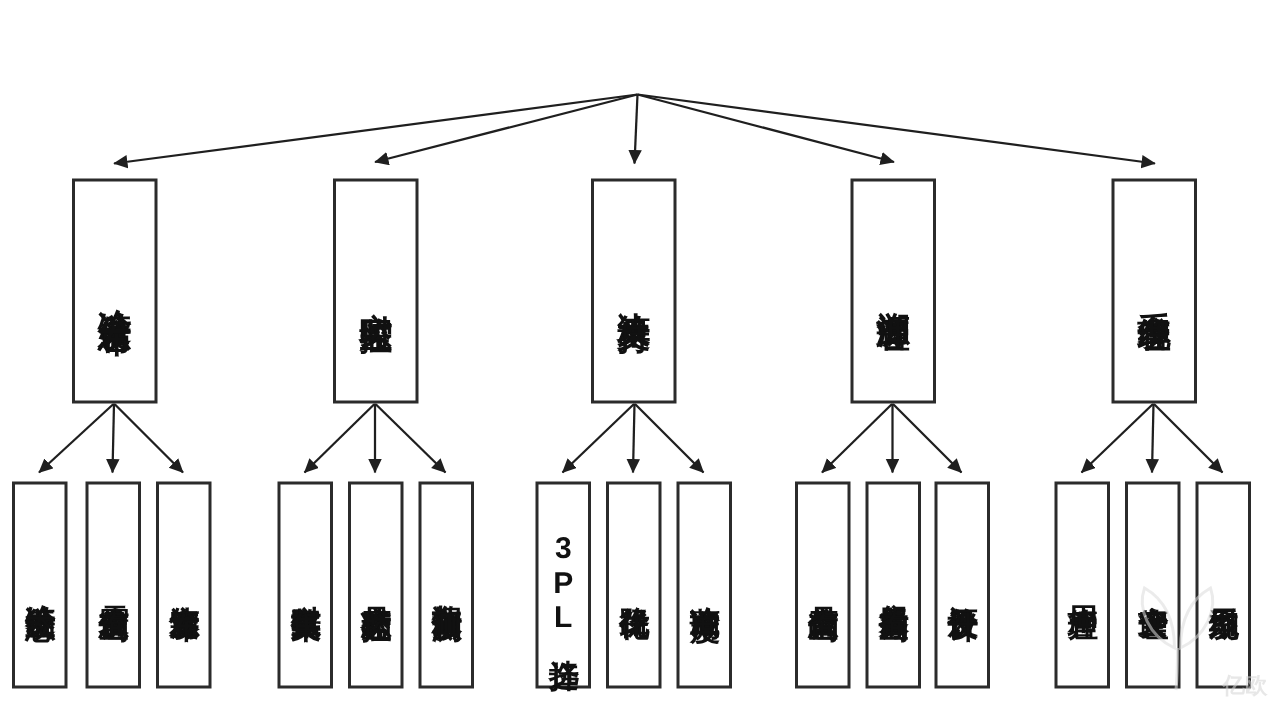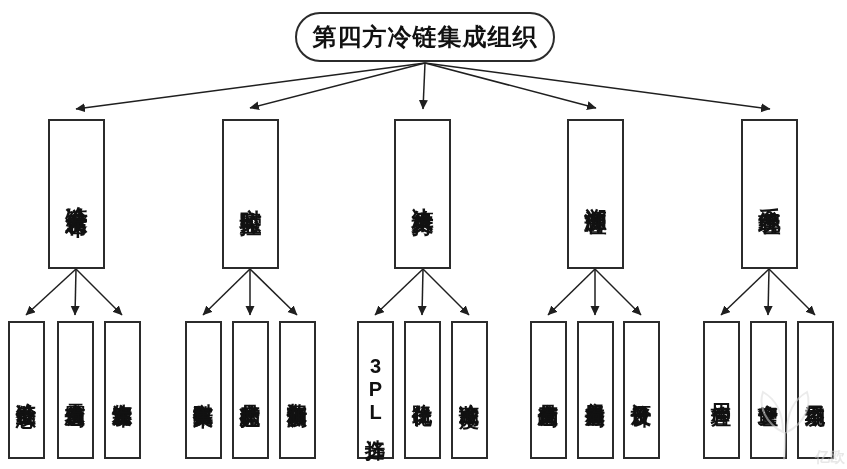--- a/index.html
+++ b/index.html
@@ -113,23 +113,20 @@
 
     <line x1="595" y1="269" x2="548" y2="315" marker-end="url(#ah)"></line>
     <line x1="595" y1="269" x2="595" y2="315" marker-end="url(#ah)"></line>
     <line x1="595" y1="269" x2="641" y2="315" marker-end="url(#ah)"></line>
 
     <line x1="769" y1="269" x2="721" y2="315" marker-end="url(#ah)"></line>
     <line x1="769" y1="269" x2="768" y2="315" marker-end="url(#ah)"></line>
     <line x1="769" y1="269" x2="815" y2="315" marker-end="url(#ah)"></line>
   </svg>
 
-  <div class="node root">
-    <span>第四方冷链集成组织</span>
-  </div>
 
   <div class="node branch b0">
     <span class="vtext">冷链信息发布</span>
   </div>
   <div class="node branch b1">
     <span class="vtext">实时监控</span>
   </div>
   <div class="node branch b2">
     <span class="vtext">决策支持</span>
   </div>

